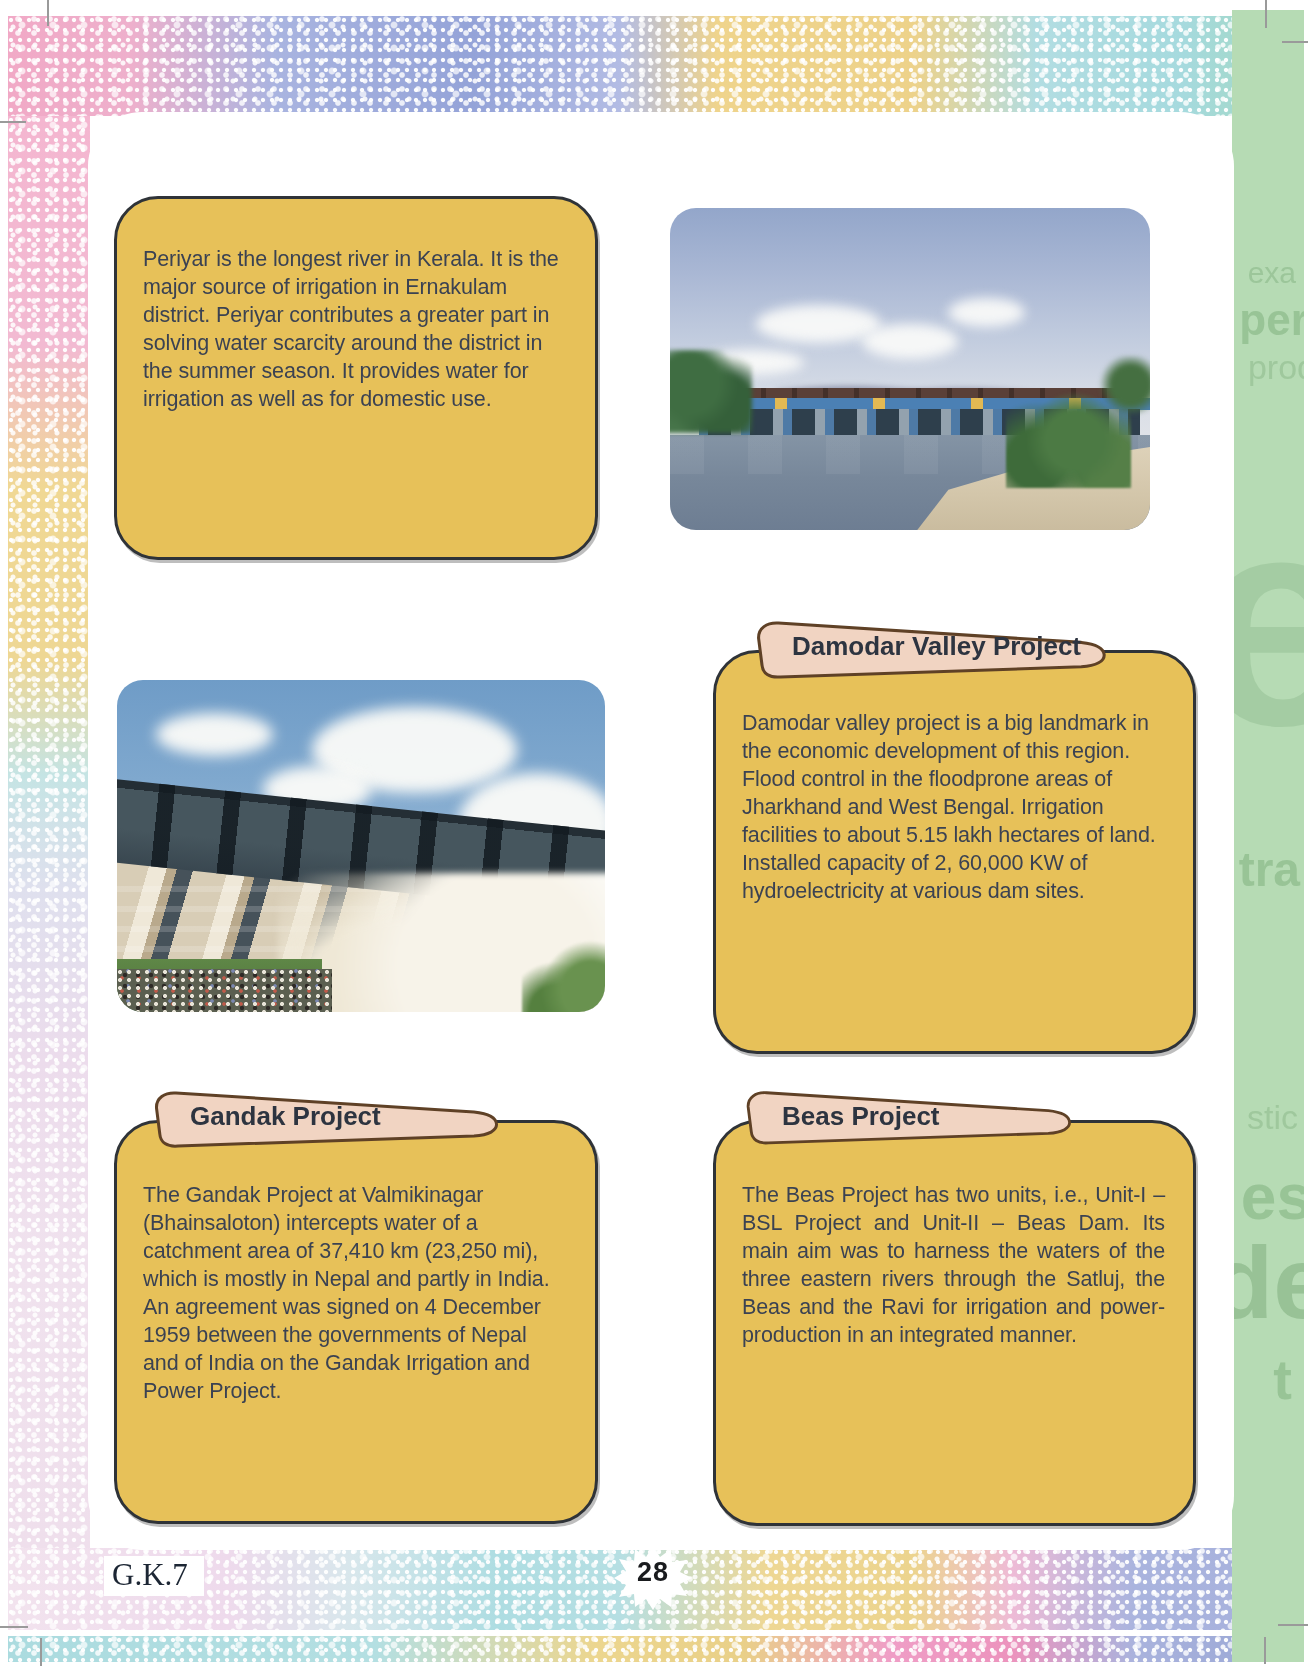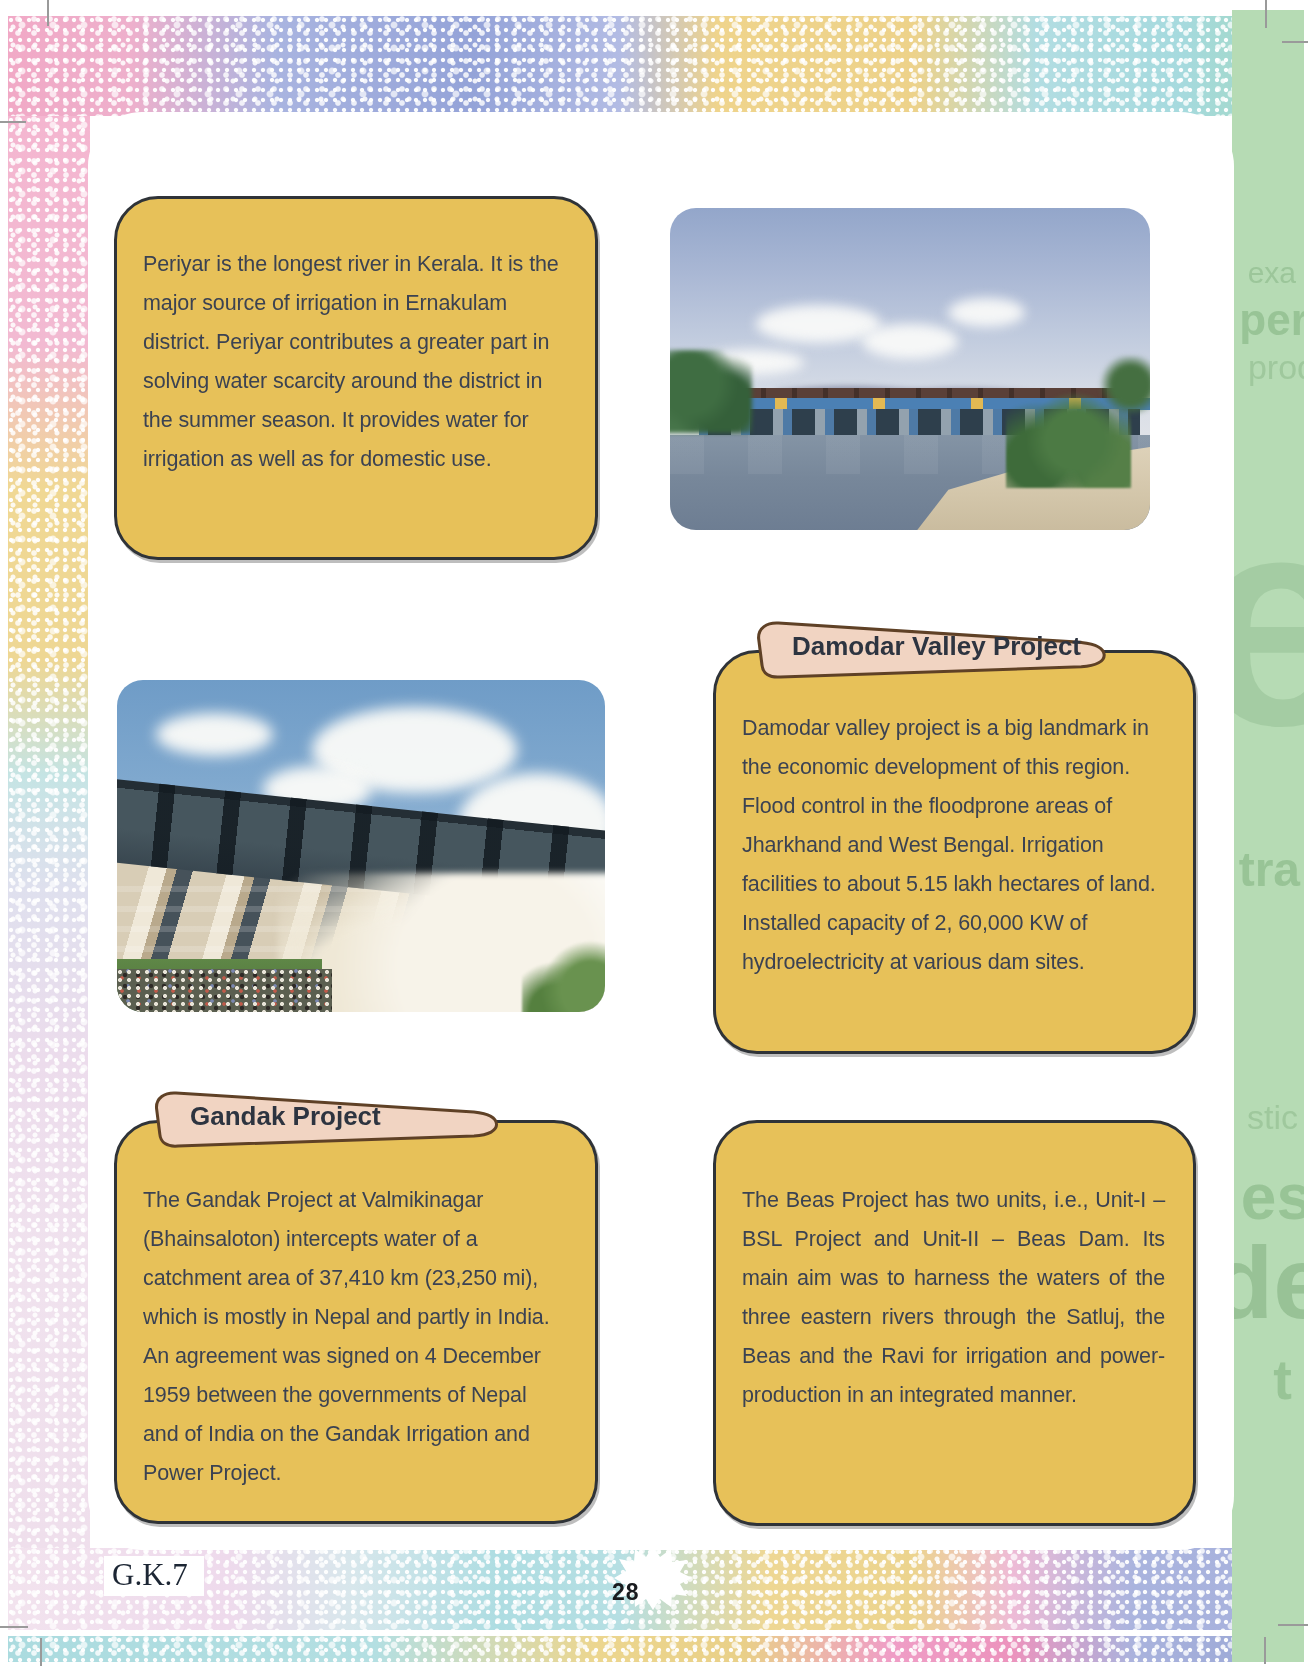--- a/index.html
+++ b/index.html
@@ -45,21 +45,21 @@
   
   #content{position:absolute;left:88px;top:112px;width:1146px;height:1438px;background:#ffffff;
     border-radius:54px;}
 
   
   .mark{position:absolute;background:#9a9a9a;}
 
   
   .card{position:absolute;background:#e7c159;border:3px solid #2f3338;border-radius:44px;
     box-shadow:2px 3px 0 rgba(70,70,70,.35);}
-  .card .body{position:absolute;left:26px;right:28px;font-size:21.5px;line-height:39px;
+  .card .body{position:absolute;left:26px;right:28px;font-size:21.5px;line-height:28px;
     color:#3b4252;letter-spacing:-0.1px;}
   .justify{text-align:justify;}
   #card-periyar{left:114px;top:196px;width:478px;height:358px;}
   #card-periyar .body{top:46px;}
   #card-damodar{left:713px;top:650px;width:477px;height:398px;}
   #card-damodar .body{top:56px;}
   #card-gandak{left:114px;top:1120px;width:478px;height:398px;}
   #card-gandak .body{top:58px;}
   #card-beas{left:713px;top:1120px;width:477px;height:400px;}
   #card-beas .body{top:58px;}
@@ -139,22 +139,22 @@
   .p2-leaf{right:-3%;bottom:-4%;width:20%;height:26%;filter:blur(1px);
     background:radial-gradient(circle at 70% 60%, #69924f 0 34%, rgba(105,146,79,0) 58%),
                radial-gradient(circle at 35% 85%, #55803f 0 28%, rgba(85,128,63,0) 52%),
                radial-gradient(circle at 90% 90%, #76a05a 0 26%, rgba(118,160,90,0) 50%);}
 
   
   #gk-label{position:absolute;left:104px;top:1556px;background:#ffffff;padding:1px 16px 3px 8px;
     font-family:"Liberation Serif",serif;font-size:31px;color:#1c2634;}
   #page-badge{position:absolute;left:612px;top:1546px;width:82px;height:64px;}
   #page-badge svg{position:absolute;inset:0;}
-  #page-badge .num{position:absolute;left:0;top:33px;width:100%;text-align:left;
-    font-size:23px;font-weight:600;color:#191b1e;letter-spacing:1px;}
+  #page-badge .num{position:absolute;left:0;top:11px;width:100%;text-align:center;
+    font-size:27px;font-weight:600;color:#191b1e;letter-spacing:1px;}
 </style>
 </head>
 <body>
 
 <div id="page">
 
   <div class="band" id="band-top"></div>
   <div class="band" id="band-left"></div>
   <div class="band" id="band-bottom1"></div>
   <div class="band" id="band-bottom2"></div>
@@ -237,20 +237,26 @@
   <div class="banner" id="banner-gandak">
     <svg viewBox="0 0 366 62">
       <path d="M 26 5 L 324 24 C 338 25.5 346 30 346.5 36 C 347 42.5 339 47 324 48 L 28 58 C 17 59 10.5 54.5 9.8 46 L 6.5 20 C 6 10 14.5 4.3 26 5 Z" fill="#f1d4c2" stroke="#5f4126" stroke-width="3" stroke-linejoin="round"></path>
     </svg>
     <span class="label">Gandak Project</span>
   </div>
 
   <div class="card" id="card-beas">
     <div class="body justify">The Beas Project has two units, i.e., Unit-I – BSL Project and Unit-II – Beas Dam. Its main aim was to harness the waters of the three eastern rivers through the Satluj, the Beas and the Ravi for irrigation and power-production in an integrated manner.</div>
   </div>
+  <div class="banner" id="banner-beas">
+    <svg viewBox="0 0 366 62">
+      <path d="M 26 5 L 324 24 C 338 25.5 346 30 346.5 36 C 347 42.5 339 47 324 48 L 28 58 C 17 59 10.5 54.5 9.8 46 L 6.5 20 C 6 10 14.5 4.3 26 5 Z" fill="#f1d4c2" stroke="#5f4126" stroke-width="3" stroke-linejoin="round"></path>
+    </svg>
+    <span class="label">Beas Project</span>
+  </div>
 
   <div id="gk-label">G.K.7</div>
 
   <div id="page-badge">
     <svg viewBox="0 0 82 64">
       <polygon points="80,32 68,38 75,50 60,48 59,61 48,53 41,64 34,53 23,61 22,48 7,51 14,39 2,32 14,25 7,13 22,16 23,3 34,11 41,0 48,11 59,3 60,16 75,14 68,26" fill="#ffffff"></polygon>
     </svg>
     <span class="num">28</span>
   </div>
 

